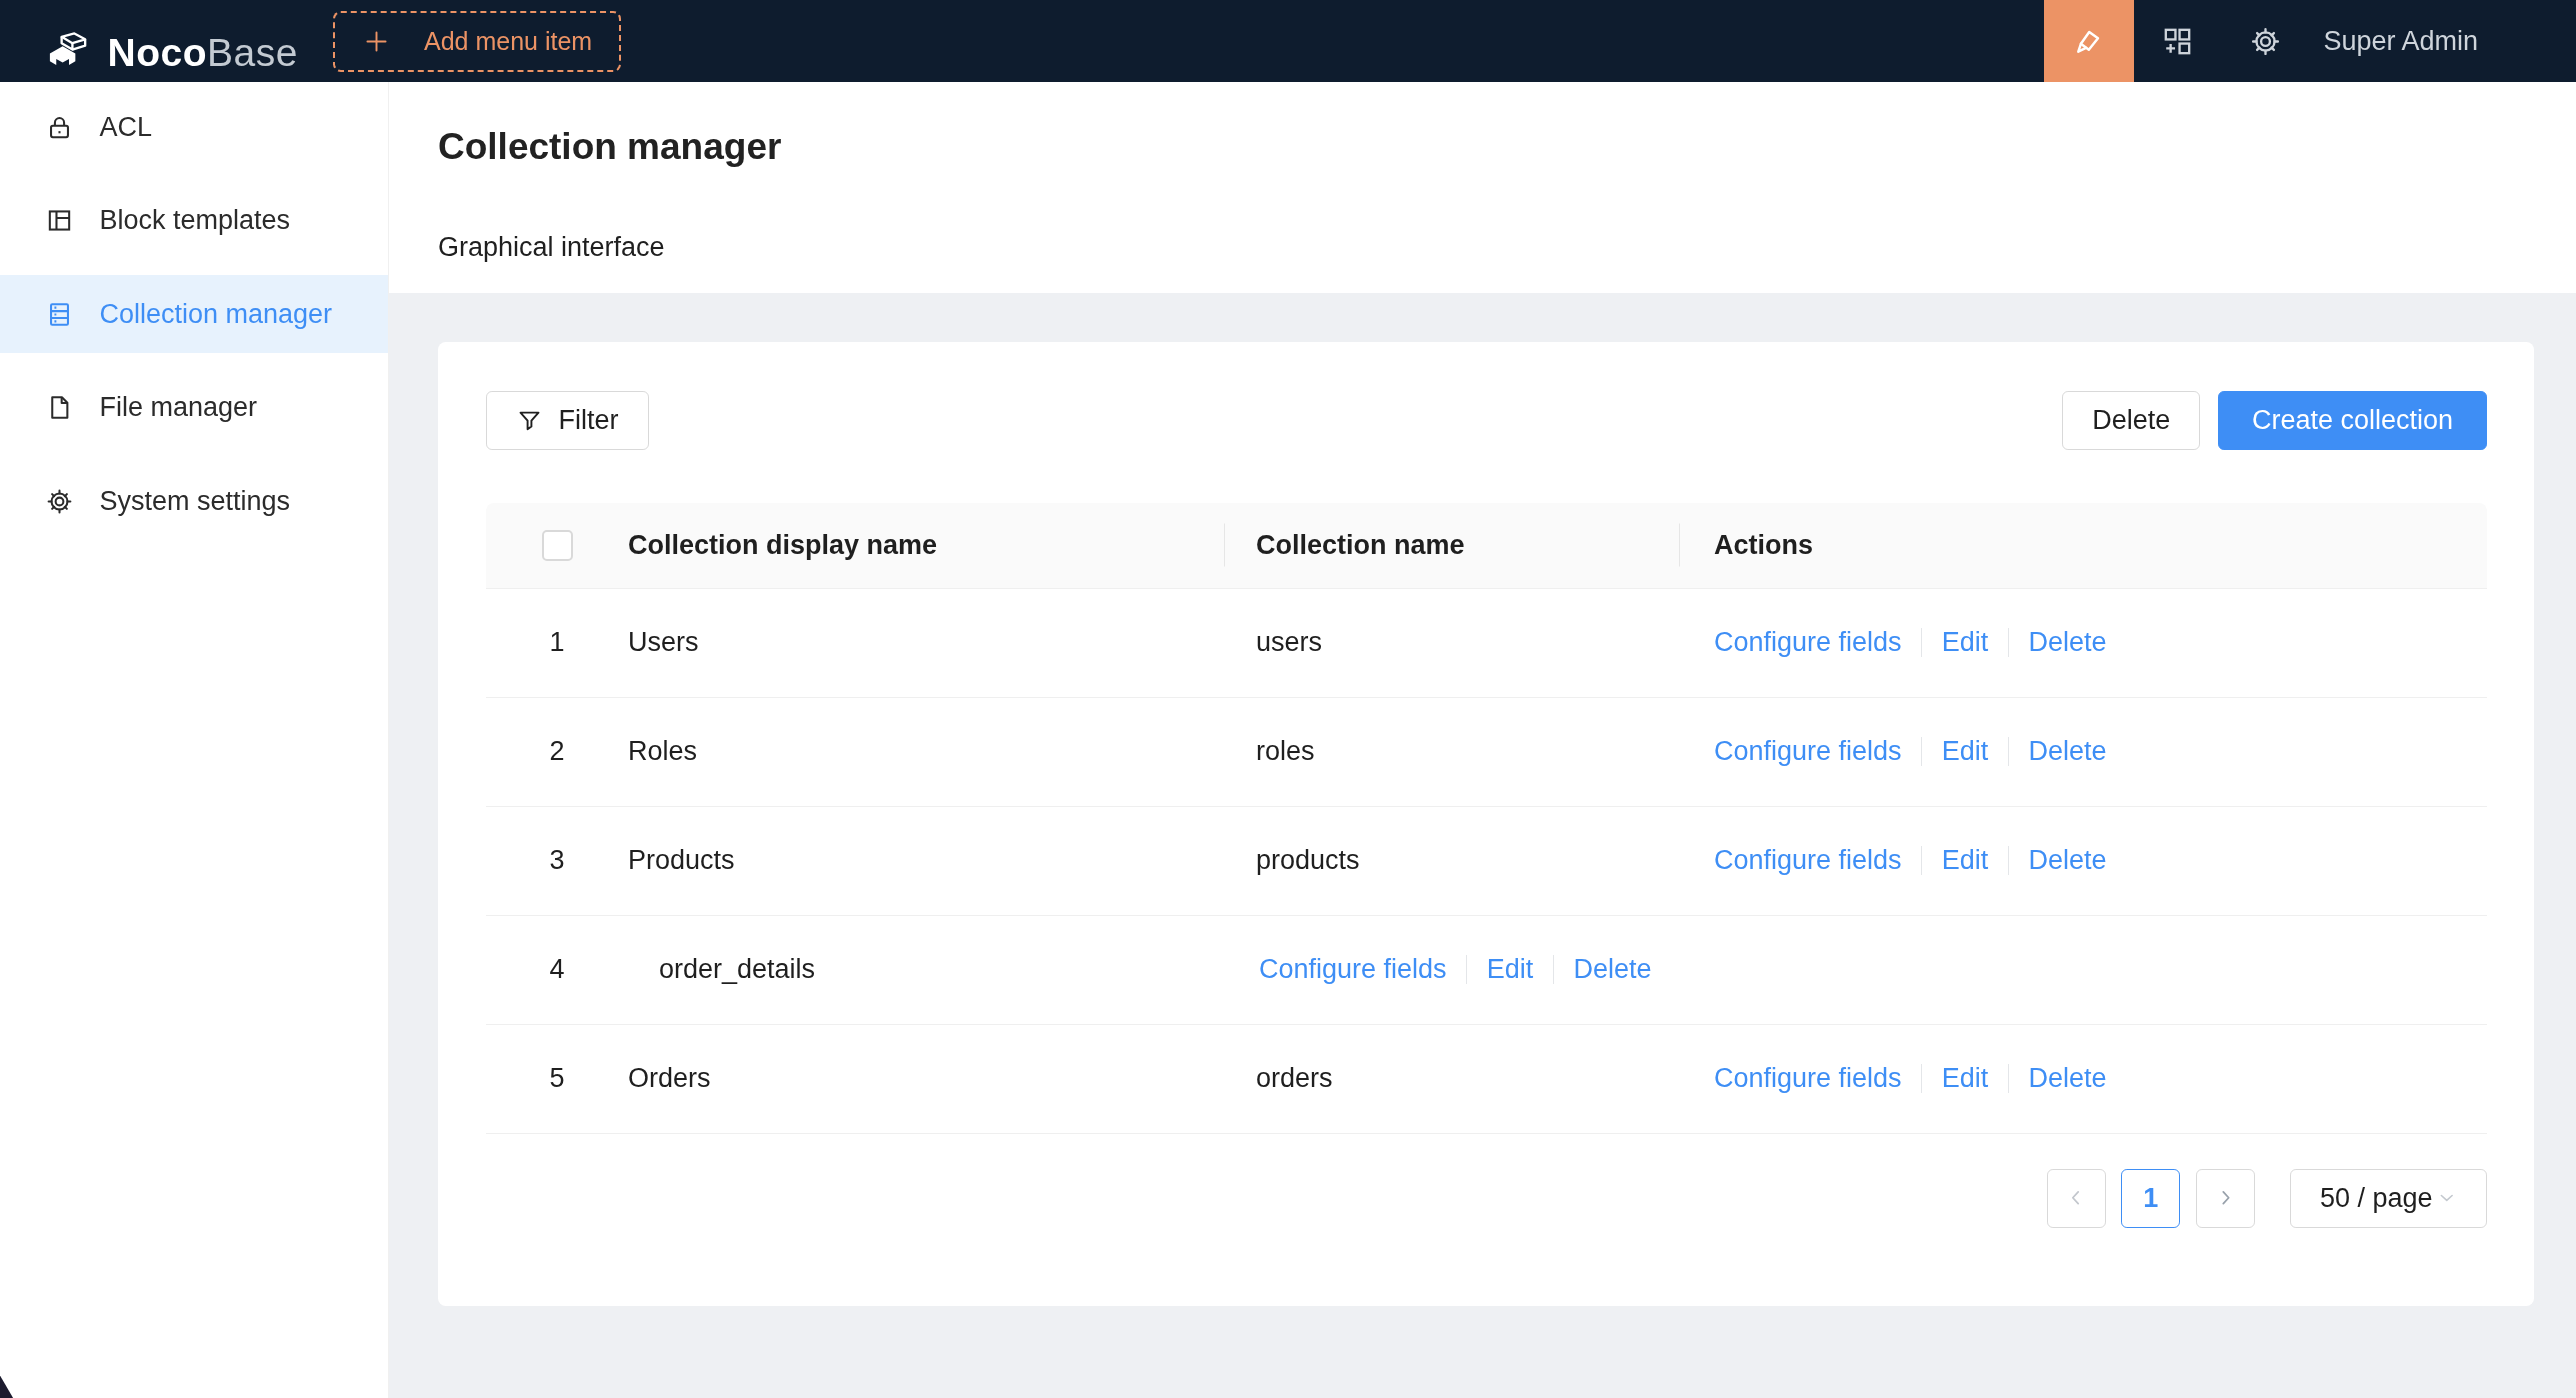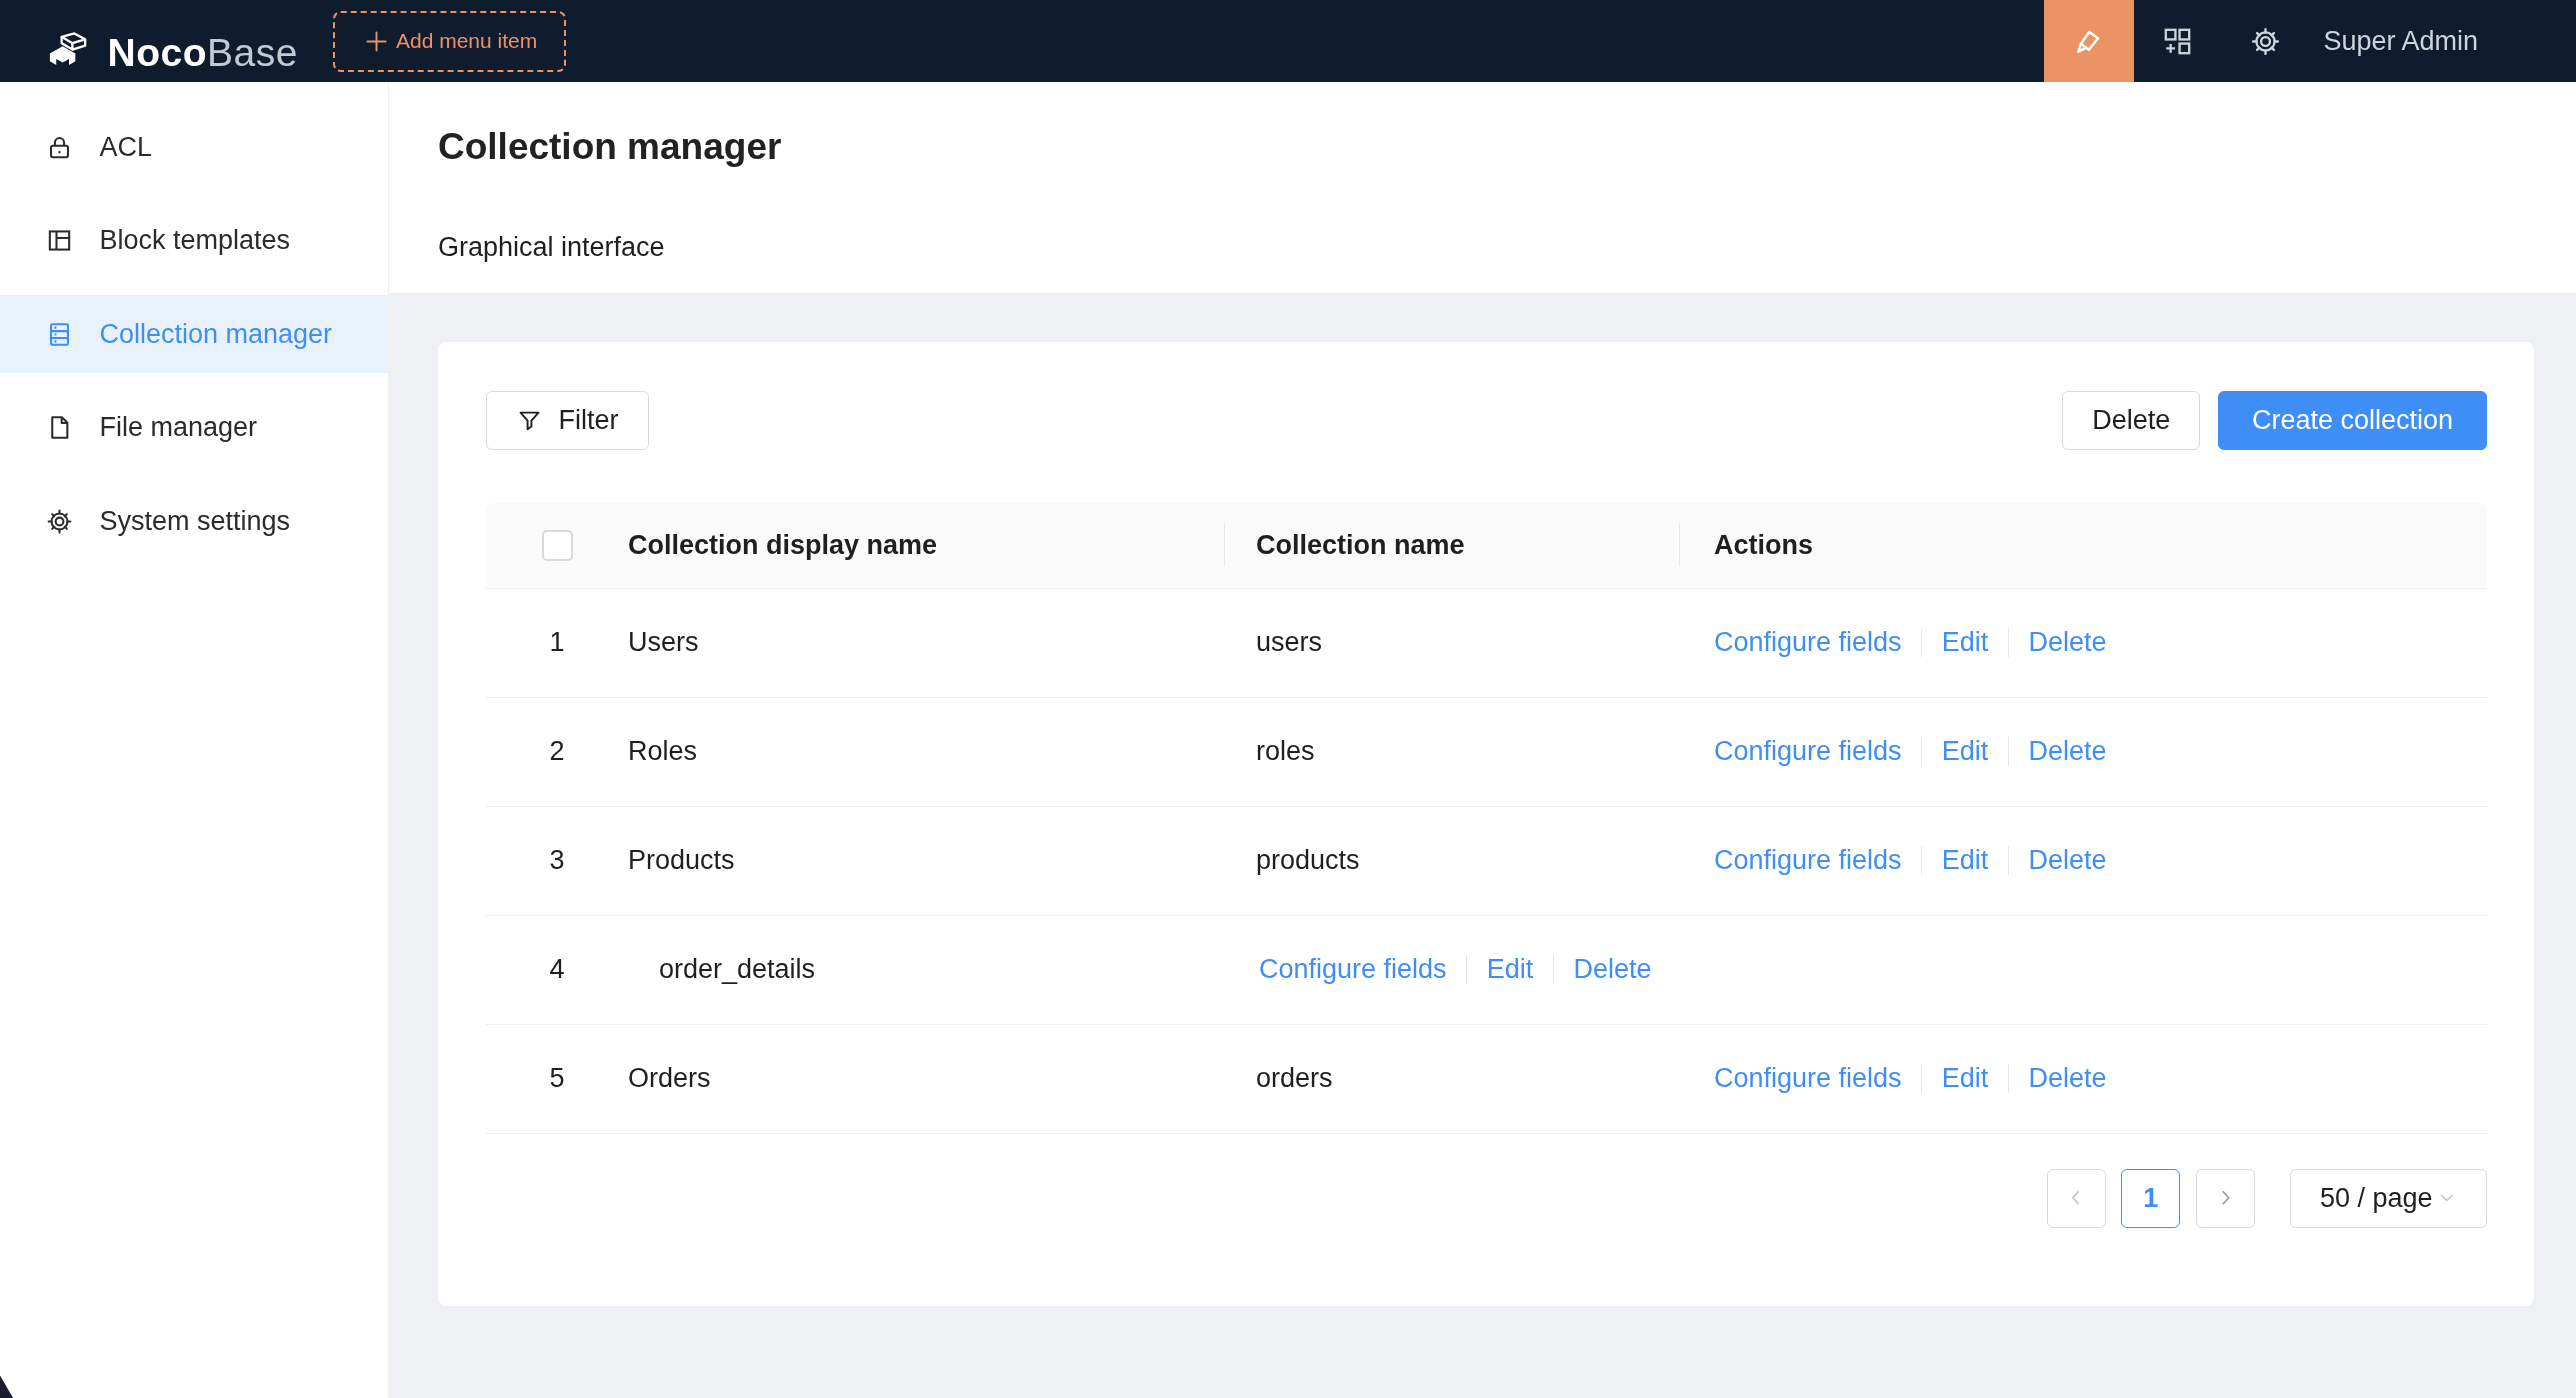--- a/index.html
+++ b/index.html
@@ -21,26 +21,26 @@
     padding-left:45px;
   }
   .brand { display:flex; align-items:center; gap:15.6px;margin-top:24px; }
   .brand-text { font-size:39px; letter-spacing:0.5px; white-space:nowrap; }
   .brand-text .bold { color:#fff; font-weight:700; }
   .brand-text .light { color:#c3cad2; font-weight:300; }
 
   .add-menu-btn {
     margin-left:35px;
     height:61px;
-    display:flex; align-items:center; gap:5px;
+    display:flex; align-items:center; gap:33px;
     padding:0 27px;
     border:2px dashed var(--accent-orange,#ec9365);
     border-radius:7.8px;
     color:var(--accent-orange,#ec9365);
-    font-size:21px;
+    font-size:25px;
     cursor:pointer;
     background:transparent;
   }
   .topbar-right { margin-left:auto; display:flex; align-items:center; height:84px; }
   .designer-btn {
     width:90px; height:82px;
     background:var(--accent-orange,#ec9365);
     display:flex; align-items:center; justify-content:center;
     cursor:pointer;
   }
@@ -51,21 +51,21 @@
   }
   .username { color:#ced4db; font-size:27px; margin:0 98px 0 13.7px; cursor:pointer; white-space:nowrap; }
 
   
   .body-row { flex:1; display:flex; min-height:0; }
 
   .sidebar {
     width:389px; flex:0 0 389px;
     background:#fff;
     border-right:1px solid rgba(0,0,0,0.06);
-    padding-top:26px;
+    padding-top:6px;
     display:flex; flex-direction:column; gap:15.6px;
   }
   .side-item {
     height:78px;
     display:flex; align-items:center; gap:25.4px;
     padding-left:45px;
     font-size:27px;
     color:#2b2b2b;
     cursor:pointer;
   }

